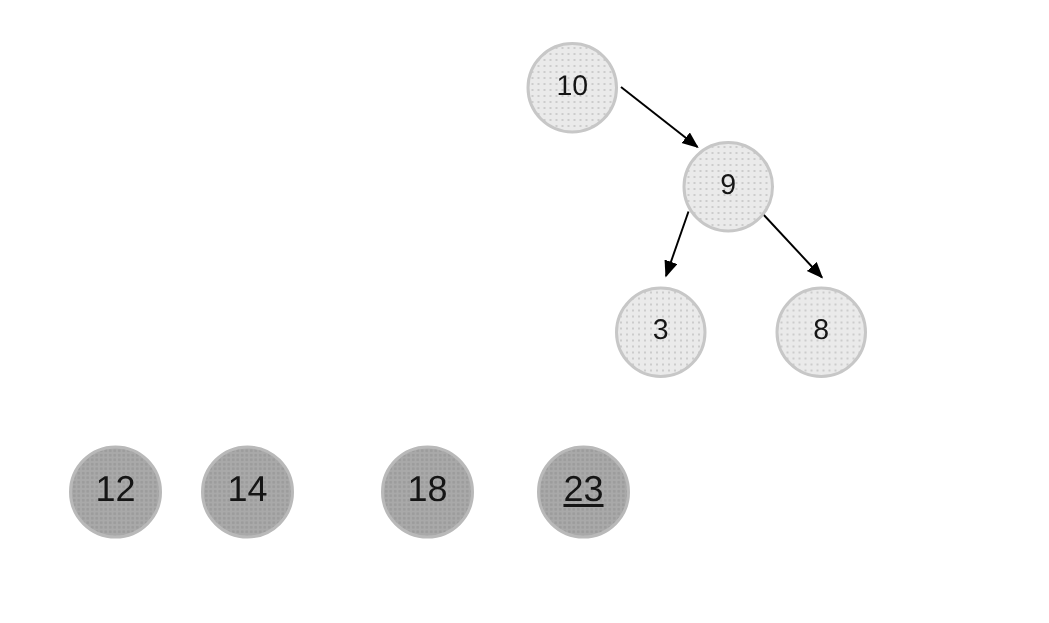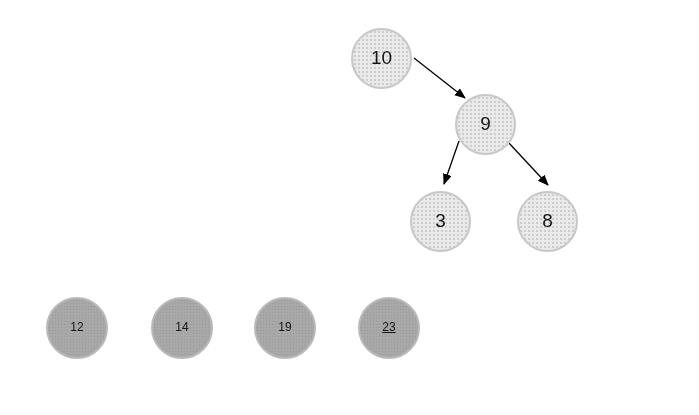--- a/index.html
+++ b/index.html
@@ -34,41 +34,41 @@
     border: 2px solid #c7c7c7;
     font-size: 19px;
   }
   .node.list {
     width: 62px;
     height: 62px;
     background-color: #a9a9a9;
     background-image: radial-gradient(circle, #9c9c9c 0.8px, rgba(0,0,0,0) 1.05px);
     background-size: 3px 3px;
     border: 2px solid #b9b9b9;
-    font-size: 12px;
+    font-size: 24px;
   }
   .node .lbl {
     line-height: 1;
     transform: translateY(-1px);
   }
   #edges {
     position: absolute;
     left: 0;
     top: 0;
     width: 699px;
     height: 415px;
     pointer-events: none;
   }
   
   .pos-n10 { left: 351px; top: 28px; }
   .pos-n9  { left: 455px; top: 94px; }
   .pos-n3  { left: 410px; top: 191px; }
   .pos-n8  { left: 517px; top: 191px; }
   .pos-u12 { left: 46px;  top: 297px; }
-  .pos-u14 { left: 151px; top: 297px; }
+  .pos-u14 { left: 134px; top: 297px; }
   .pos-u18 { left: 254px; top: 297px; }
   .pos-u23 { left: 358px; top: 297px; text-decoration: underline; }
 </style>
 </head>
 <body>
 
 <div class="canvas">
 
   <svg id="edges" viewBox="0 0 699 415" xmlns="http://www.w3.org/2000/svg">
     <defs>
@@ -94,19 +94,19 @@
     <span class="lbl">8</span>
   </div>
 
   <div class="node list pos-u12">
     <span class="lbl">12</span>
   </div>
   <div class="node list pos-u14">
     <span class="lbl">14</span>
   </div>
   <div class="node list pos-u18">
-    <span class="lbl">19</span>
+    <span class="lbl">18</span>
   </div>
   <div class="node list pos-u23">
     <span class="lbl">23</span>
   </div>
 
 </div>
 
 </body></html>

